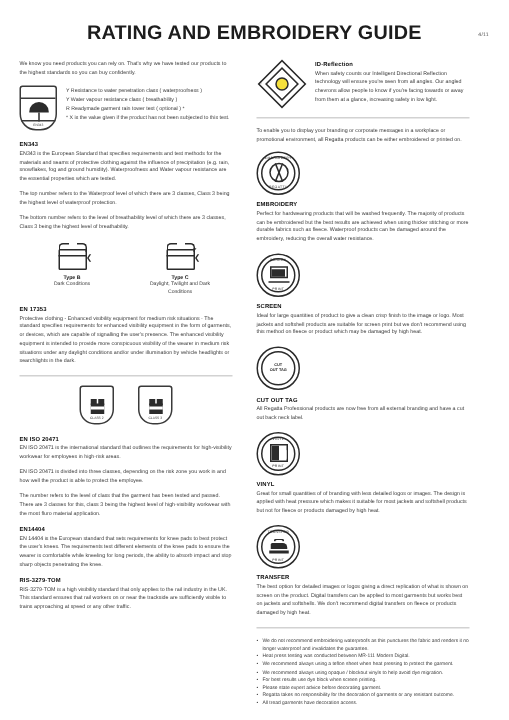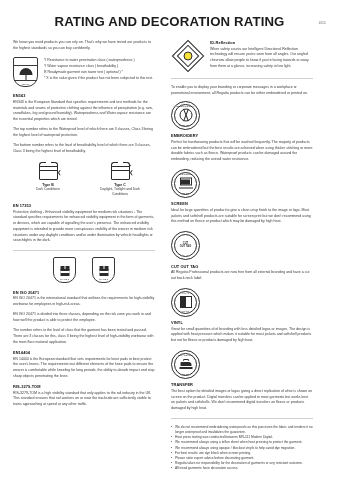--- a/index.html
+++ b/index.html
@@ -224,21 +224,21 @@
     content: "\2022"; position: absolute; left: 0; top: 0; color: #3a3a3a;
   }
 </style>
 </head>
 <body>
 
 <div class="page">
 
   <div class="page-number">4/11</div>
 
-  <div class="doc-title">RATING AND DECORATION RATING</div>
+  <div class="doc-title">RATING AND EMBROIDERY GUIDE</div>
 
   <div class="columns">
 
     <div class="col">
 
       <p class="lede">We know you need products you can rely on. That's why we have tested our products to the highest standards so you can buy confidently.</p>
 
       <div class="spec-block">
         <div class="shield">
           <div class="bar t"></div>

